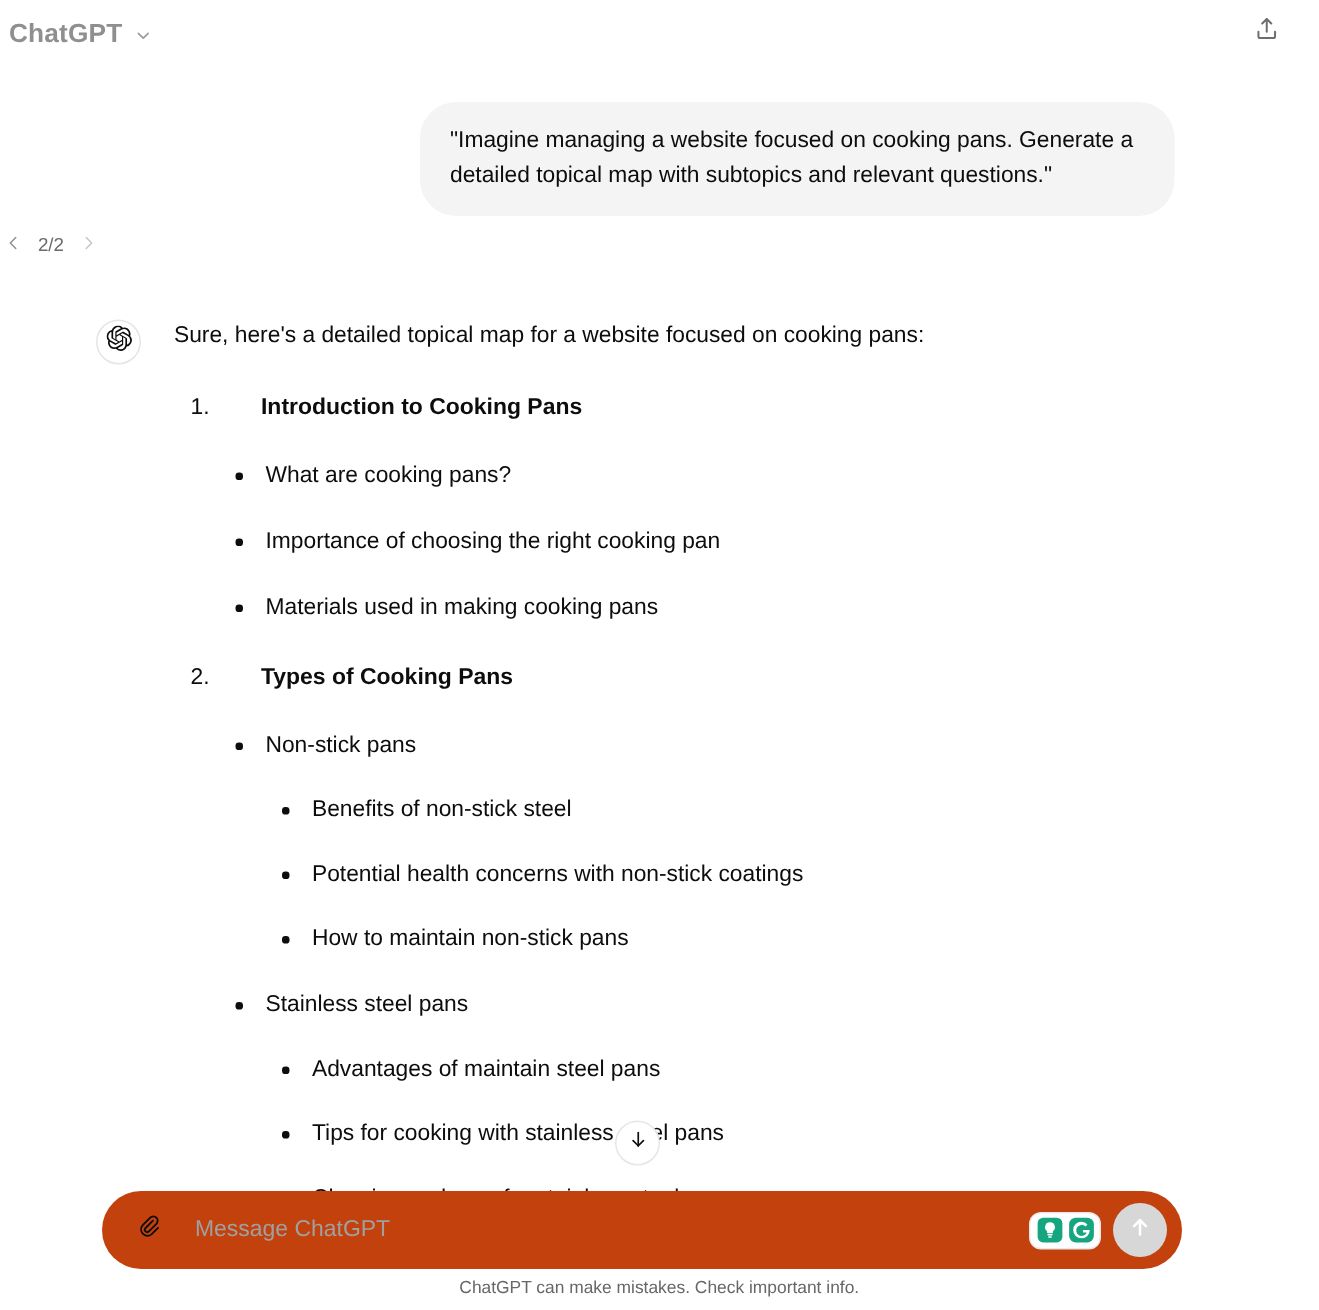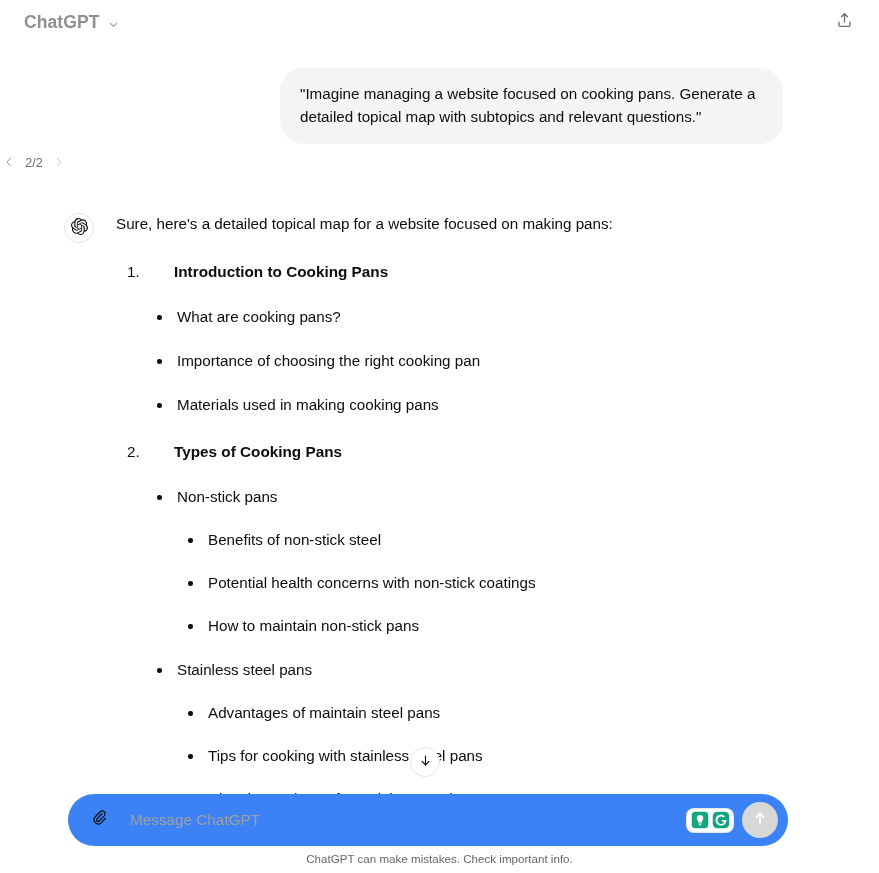--- a/index.html
+++ b/index.html
@@ -23,21 +23,21 @@
 
   
   .header {
     position: absolute;
     top: 0; left: 0;
     width: 879px;
     height: 44px;
     display: flex;
     align-items: center;
     justify-content: space-between;
-    padding: 0 18px 0 22px;
+    padding: 0 18px 0 4px;
     background: #ffffff;
     z-index: 30;
   }
   .brand {
     display: flex;
     align-items: center;
     gap: 7px;
     padding: 4px 8px 4px 2px;
     border-radius: 8px;
     cursor: pointer;
@@ -223,21 +223,21 @@
     height: 79px;
     background: #ffffff;
     z-index: 20;
   }
   .composer {
     position: absolute;
     left: 68px;
     top: 0px;
     width: 720px;
     height: 52px;
-    background: #3b82f6;
+    background: #c2410c;
     border-radius: 26px;
     display: flex;
     align-items: center;
     padding: 0 10px 0 14px;
   }
   .attach-btn {
     width: 34px; height: 34px;
     display: flex;
     align-items: center;
     justify-content: center;
@@ -352,21 +352,21 @@
       <div class="assistant-row">
         <div class="avatar">
           <span>
             <svg width="17" height="17" viewBox="0 0 24 24" fill="#0d0d0d">
               <path d="M22.28 9.82a5.98 5.98 0 0 0-.52-4.91 6.05 6.05 0 0 0-6.51-2.9A6.07 6.07 0 0 0 4.98 4.18a5.98 5.98 0 0 0-4 2.9 6.05 6.05 0 0 0 .75 7.1 5.98 5.98 0 0 0 .51 4.91 6.05 6.05 0 0 0 6.52 2.9A5.98 5.98 0 0 0 13.26 24a6.05 6.05 0 0 0 5.77-4.19 5.98 5.98 0 0 0 4-2.9 6.05 6.05 0 0 0-.75-7.1zm-9.02 12.6a4.48 4.48 0 0 1-2.88-1.04l.14-.08 4.78-2.76a.79.79 0 0 0 .4-.68v-6.74l2.02 1.17a.07.07 0 0 1 .04.06v5.58a4.5 4.5 0 0 1-4.5 4.49zM3.6 18.3a4.47 4.47 0 0 1-.54-3.01l.14.09 4.78 2.76a.77.77 0 0 0 .78 0l5.84-3.37v2.33a.08.08 0 0 1-.03.07l-4.83 2.79a4.5 4.5 0 0 1-6.14-1.65zM2.34 7.9a4.48 4.48 0 0 1 2.34-1.97V11.6a.77.77 0 0 0 .39.68l5.81 3.35-2.02 1.17a.07.07 0 0 1-.07 0l-4.83-2.79A4.5 4.5 0 0 1 2.34 7.9zm16.6 3.86l-5.83-3.39L15.12 7.2a.07.07 0 0 1 .07 0l4.83 2.79a4.49 4.49 0 0 1-.68 8.1v-5.68a.79.79 0 0 0-.4-.65zm2.01-3.02l-.14-.09-4.77-2.78a.78.78 0 0 0-.79 0L9.42 9.24V6.91a.07.07 0 0 1 .03-.07l4.83-2.78a4.49 4.49 0 0 1 6.67 4.65zM8.32 12.86L6.3 11.7a.07.07 0 0 1-.04-.06V6.07a4.49 4.49 0 0 1 7.36-3.45l-.14.08L8.7 5.46a.79.79 0 0 0-.4.68zm1.1-2.37L12.02 9l2.6 1.5v3l-2.6 1.5-2.6-1.5z"></path>
             </svg>
           </span>
         </div>
 
         <div class="assistant-body">
-          <div class="intro-line">Sure, here's a detailed topical map for a website focused on making pans:</div>
+          <div class="intro-line">Sure, here's a detailed topical map for a website focused on cooking pans:</div>
 
           <ol class="sections">
 
             <li>
               <div class="sec-head">
                 <span class="sec-num">1.</span>
                 <span class="sec-title">Introduction to Cooking Pans</span>
               </div>
               <ul class="lvl1">
                 <li class="b1">

